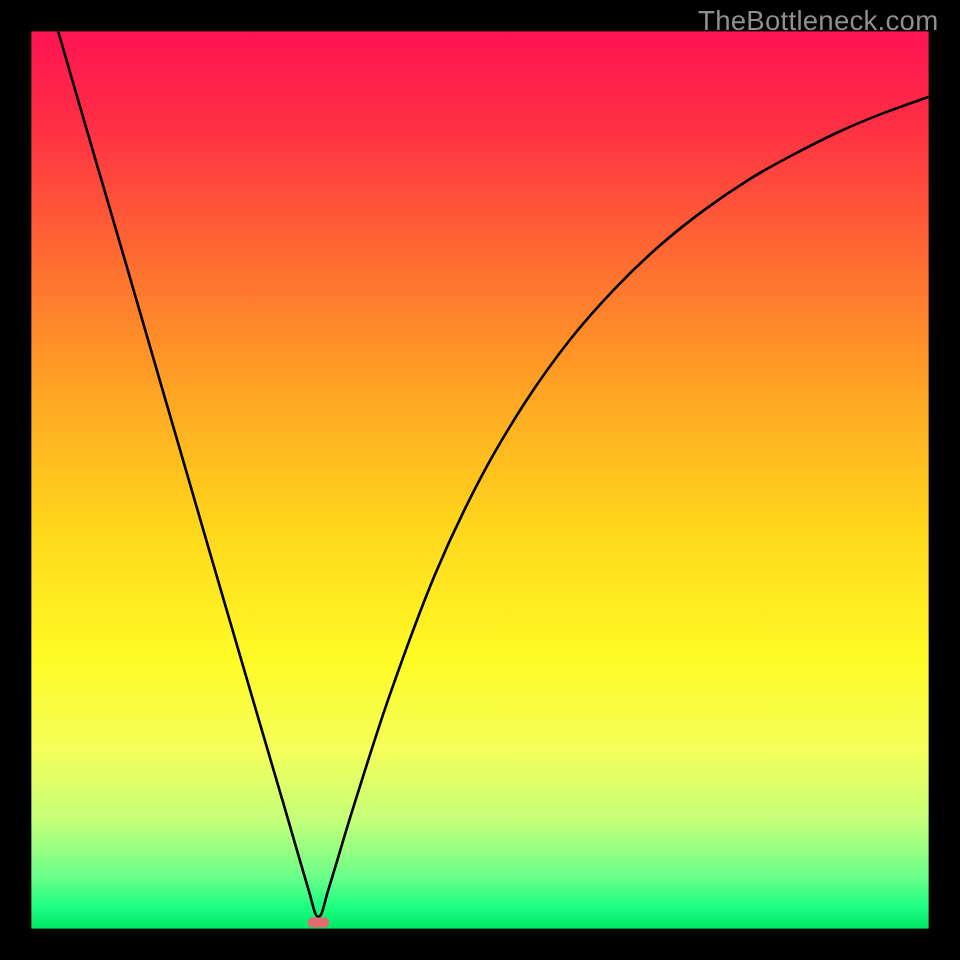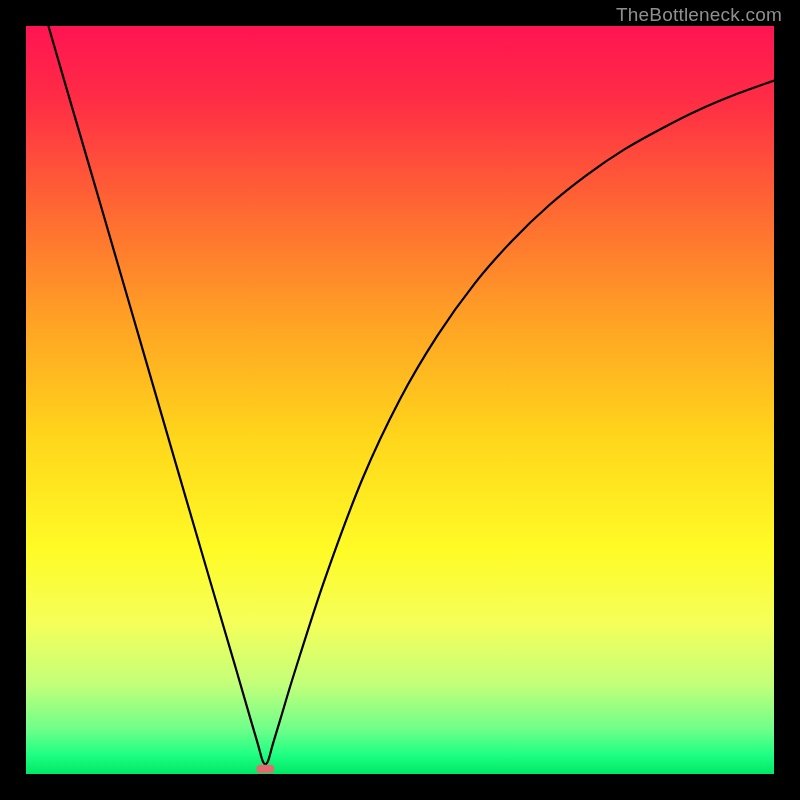--- a/index.html
+++ b/index.html
@@ -23,21 +23,21 @@
     left: 26px;
     top: 26px;
     width: 748px;
     height: 748px;
   }
   .watermark {
     position: absolute;
     top: 4px;
     right: 18px;
     font-family: Arial, Helvetica, sans-serif;
-    font-size: 19px;
+    font-size: 23px;
     color: #8f8f8f;
     letter-spacing: 0.2px;
   }
   svg {
     display: block;
   }
 </style>
 </head>
 <body>
 

